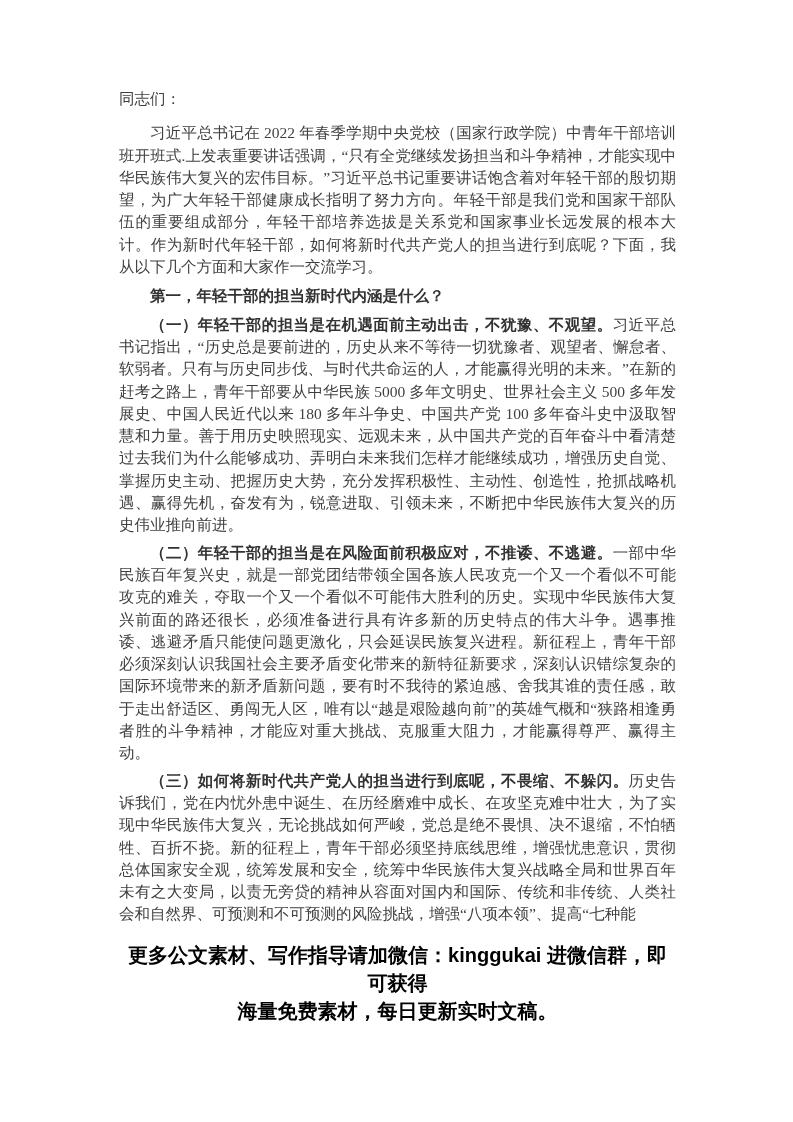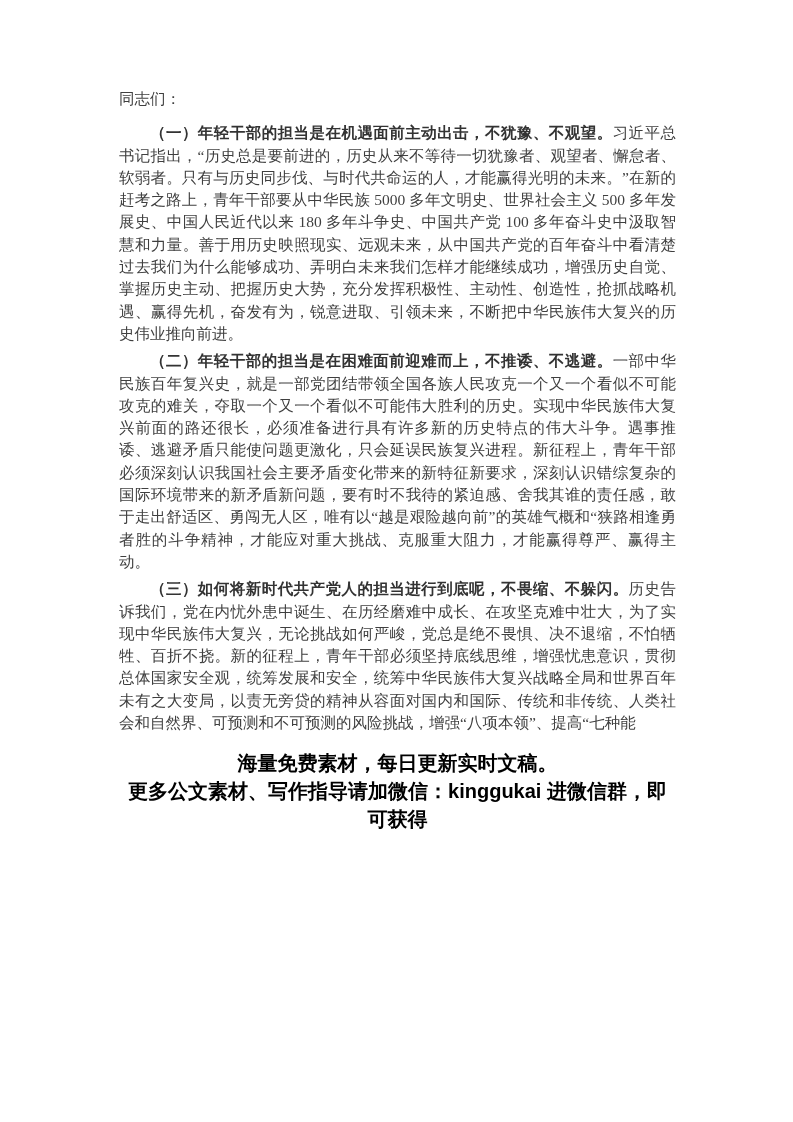--- a/index.html
+++ b/index.html
@@ -53,22 +53,24 @@
     text-align: center;
   }
 </style>
 </head>
 <body>
 
 <div class="page">
   <div class="doc-body">
     <p class="salutation">同志们：</p>
     <div id="blocks">
+        <p class="paragraph"><span>习近平总书记在 2022 年春季学期中央党校（国家行政学院）中青年干部培训班开班式.上发表重要讲话强调，“只有全党继续发扬担当和斗争精神，才能实现中华民族伟大复兴的宏伟目标。”习近平总书记重要讲话饱含着对年轻干部的殷切期望，为广大年轻干部健康成长指明了努力方向。年轻干部是我们党和国家干部队伍的重要组成部分，年轻干部培养选拔是关系党和国家事业长远发展的根本大计。作为新时代年轻干部，如何将新时代共产党人的担当进行到底呢？下面，我从以下几个方面和大家作一交流学习。</span></p>
+        <p class="heading"><span class="b">第一，年轻干部的担当新时代内涵是什么？</span></p>
         <p class="paragraph"><span class="b">（一）年轻干部的担当是在机遇面前主动出击，不犹豫、不观望。</span><span>习近平总书记指出，“历史总是要前进的，历史从来不等待一切犹豫者、观望者、懈怠者、软弱者。只有与历史同步伐、与时代共命运的人，才能赢得光明的未来。”在新的赶考之路上，青年干部要从中华民族 5000 多年文明史、世界社会主义 500 多年发展史、中国人民近代以来 180 多年斗争史、中国共产党 100 多年奋斗史中汲取智慧和力量。善于用历史映照现实、远观未来，从中国共产党的百年奋斗中看清楚过去我们为什么能够成功、弄明白未来我们怎样才能继续成功，增强历史自觉、掌握历史主动、把握历史大势，充分发挥积极性、主动性、创造性，抢抓战略机遇、赢得先机，奋发有为，锐意进取、引领未来，不断把中华民族伟大复兴的历史伟业推向前进。</span></p>
-        <p class="paragraph"><span class="b">（二）年轻干部的担当是在困难面前迎难而上，不推诿、不逃避。</span><span>一部中华民族百年复兴史，就是一部党团结带领全国各族人民攻克一个又一个看似不可能攻克的难关，夺取一个又一个看似不可能伟大胜利的历史。实现中华民族伟大复兴前面的路还很长，必须准备进行具有许多新的历史特点的伟大斗争。遇事推诿、逃避矛盾只能使问题更激化，只会延误民族复兴进程。新征程上，青年干部必须深刻认识我国社会主要矛盾变化带来的新特征新要求，深刻认识错综复杂的国际环境带来的新矛盾新问题，要有时不我待的紧迫感、舍我其谁的责任感，敢于走出舒适区、勇闯无人区，唯有以“越是艰险越向前”的英雄气概和“狭路相逢勇者胜的斗争精神，才能应对重大挑战、克服重大阻力，才能赢得尊严、赢得主动。</span></p>
+        <p class="paragraph"><span class="b">（二）年轻干部的担当是在风险面前积极应对，不推诿、不逃避。</span><span>一部中华民族百年复兴史，就是一部党团结带领全国各族人民攻克一个又一个看似不可能攻克的难关，夺取一个又一个看似不可能伟大胜利的历史。实现中华民族伟大复兴前面的路还很长，必须准备进行具有许多新的历史特点的伟大斗争。遇事推诿、逃避矛盾只能使问题更激化，只会延误民族复兴进程。新征程上，青年干部必须深刻认识我国社会主要矛盾变化带来的新特征新要求，深刻认识错综复杂的国际环境带来的新矛盾新问题，要有时不我待的紧迫感、舍我其谁的责任感，敢于走出舒适区、勇闯无人区，唯有以“越是艰险越向前”的英雄气概和“狭路相逢勇者胜的斗争精神，才能应对重大挑战、克服重大阻力，才能赢得尊严、赢得主动。</span></p>
         <p class="paragraph"><span class="b">（三）如何将新时代共产党人的担当进行到底呢，不畏缩、不躲闪。</span><span>历史告诉我们，党在内忧外患中诞生、在历经磨难中成长、在攻坚克难中壮大，为了实现中华民族伟大复兴，无论挑战如何严峻，党总是绝不畏惧、决不退缩，不怕牺牲、百折不挠。新的征程上，青年干部必须坚持底线思维，增强忧患意识，贯彻总体国家安全观，统筹发展和安全，统筹中华民族伟大复兴战略全局和世界百年未有之大变局，以责无旁贷的精神从容面对国内和国际、传统和非传统、人类社会和自然界、可预测和不可预测的风险挑战，增强“八项本领”、提高“七种能</span></p>
       </div>
     <div class="promo-footer">
+      <div>更多公文素材、写作指导请加微信：kinggukai 进微信群，即可获得</div>
       <div>海量免费素材，每日更新实时文稿。</div>
-      <div>更多公文素材、写作指导请加微信：kinggukai 进微信群，即可获得</div>
     </div>
   </div>
 </div>
 
 </body></html>

